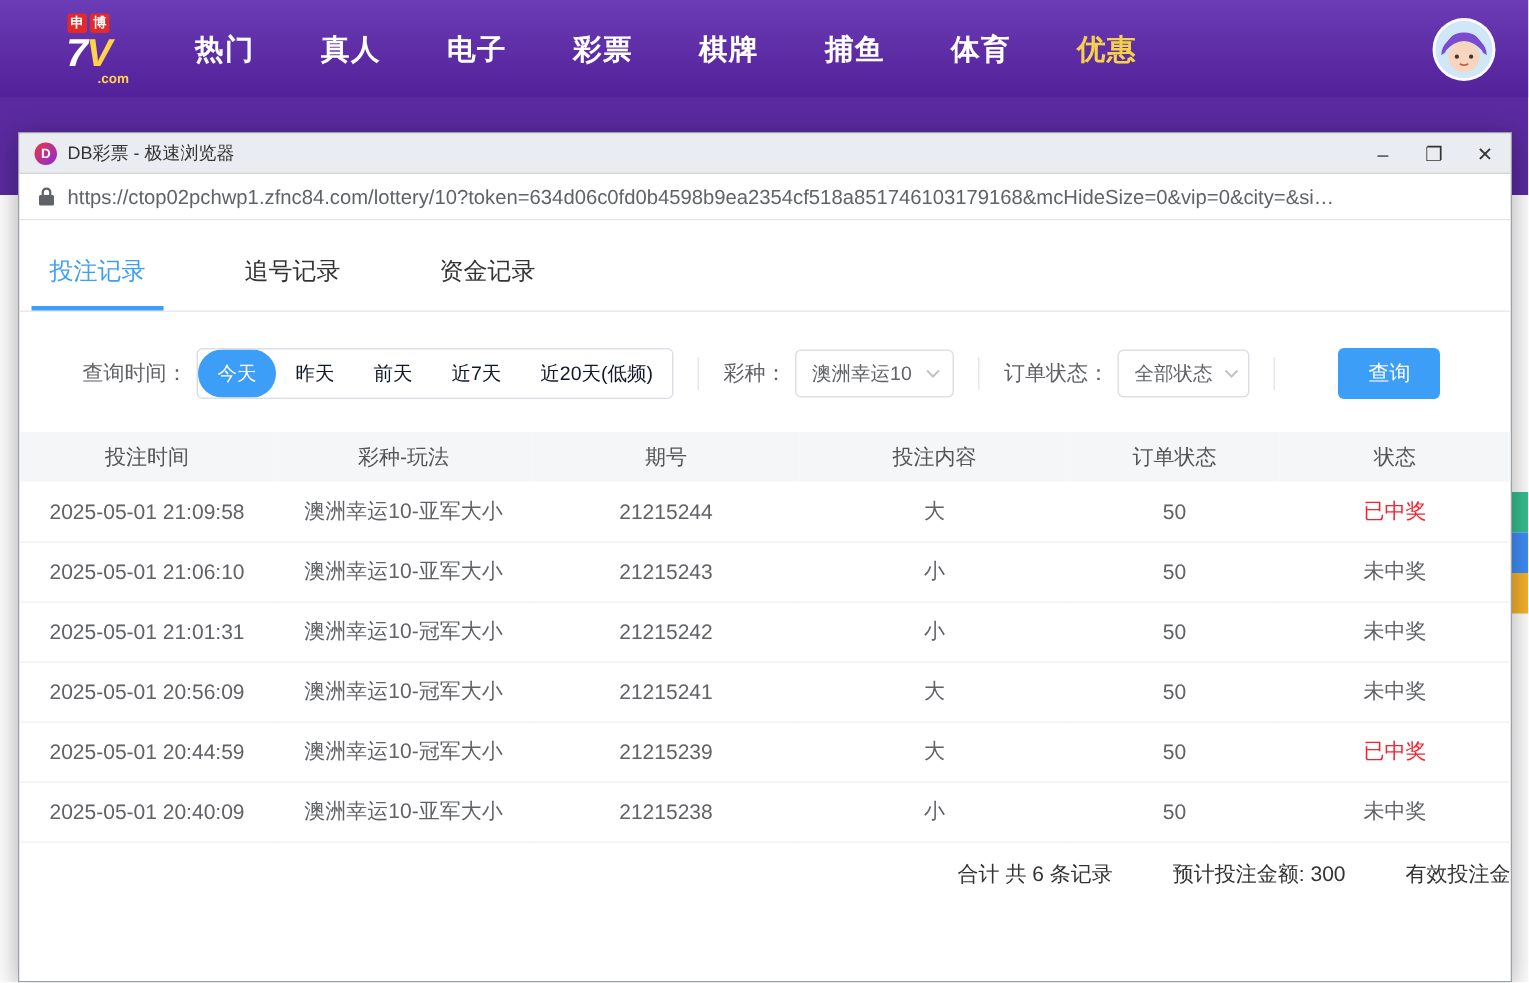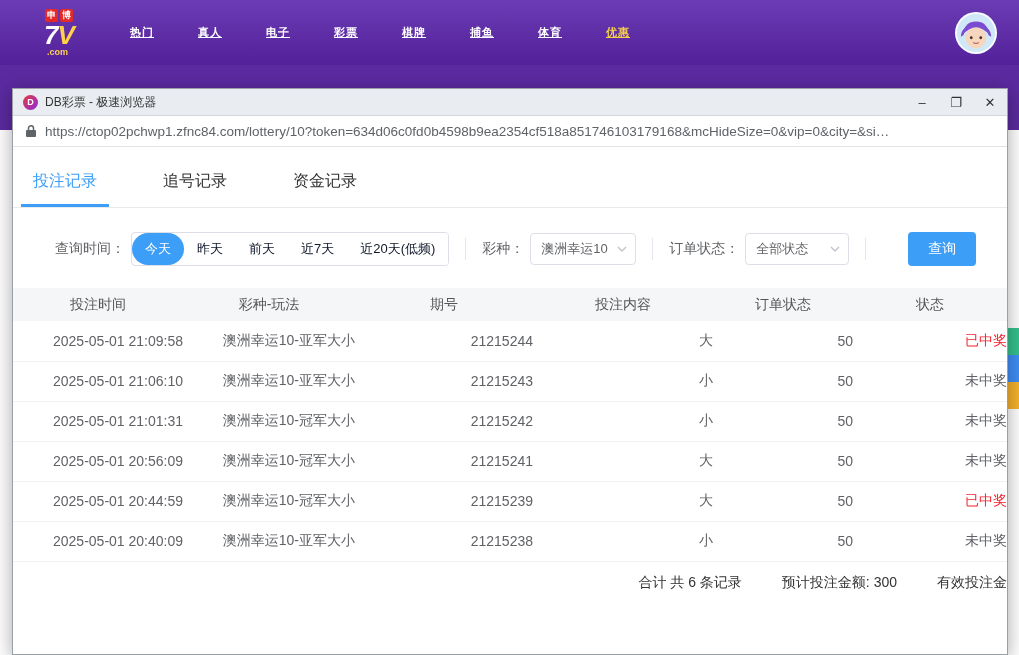--- a/index.html
+++ b/index.html
@@ -17,24 +17,24 @@
   
   .topbar { position:absolute; left:0; top:0; width:1019px; height:65px;
             background:linear-gradient(180deg,#6b3cb5 0%,#53219a 100%);
             display:flex; align-items:center; z-index:5; }
   .logo { display:flex; flex-direction:column; align-items:center; margin-left:28px; width:62px; cursor:pointer; }
   .logo-badges { display:flex; gap:2px; }
   .logo-badges span { background:#e22a2a; color:#fff; font-size:9px; font-weight:bold;
                       width:13px; height:13px; line-height:13px; text-align:center; border-radius:2px; }
   .logo-main { font-size:26px; font-weight:bold; font-style:italic; color:#fff; line-height:26px; letter-spacing:-1px; }
   .logo-main .v { color:#ffd24a; }
-  .logo-com { font-size:9px; color:#ffd24a; font-weight:bold; line-height:8px; align-self:flex-end; margin-right:22px; }
+  .logo-com { font-size:9px; color:#ffd24a; font-weight:bold; line-height:8px; align-self:flex-end; margin-right:4px; }
   .nav { display:flex; margin-left:18px; }
-  .nav-item { color:#fff; font-size:11px; font-weight:bold; padding:0 22px; height:65px;
-              display:flex; align-items:center; cursor:pointer; letter-spacing:1px;text-decoration:underline; }
+  .nav-item { color:#fff; font-size:19px; font-weight:bold; padding:0 22px; height:65px;
+              display:flex; align-items:center; cursor:pointer; letter-spacing:1px; }
   .nav-item.active { color:#f6d14a; }
   .avatar-wrap { margin-left:auto; margin-right:22px; width:42px; height:42px; border-radius:50%;
                  border:2px solid rgba(255,255,255,.85); overflow:hidden; cursor:pointer; background:#cfe7f7; }
 
   
   .bwindow { position:absolute; left:12px; top:88px; width:996px; height:567px;
              background:#fff; border:1px solid #9aa0a6; box-shadow:0 4px 18px rgba(0,0,0,.35);
              display:flex; flex-direction:column; z-index:10; }
   .titlebar { height:27px; background:#e9edf1; display:flex; align-items:center;
               padding-left:10px; border-bottom:1px solid #d4d8db; }
@@ -61,30 +61,30 @@
   .time-group { display:flex; border:1px solid #dcdfe6; border-radius:4px; overflow:hidden; margin-left:6px; }
   .time-opt { font-size:13px; color:#0f172a; padding:0 13px; height:32px; line-height:32px;
               background:#fff; cursor:pointer; white-space:nowrap; }
   .time-opt.active { background:#3d9ef7; color:#fff; border-radius:16px; }
   .vsep { width:1px; height:22px; background:#e4e7ed; margin:0 16px; }
   .select-box { display:flex; align-items:center; justify-content:space-between; border:1px solid #dcdfe6;
                 border-radius:4px; height:32px; padding:0 8px 0 10px; margin-left:6px; cursor:pointer; background:#fff; }
   .select-box .sel-val { font-size:13px; color:#606266; white-space:nowrap; }
   .chev { width:10px; height:10px; margin-left:8px; flex:0 0 auto; }
   .sel-lottery { width:106px; }
-  .sel-status { width:104px; }
+  .sel-status { width:88px; }
   .query-btn { margin-left:26px; width:68px; height:34px; background:#3d9ef7; color:#fff; border:none;
                border-radius:4px; font-size:14px; cursor:pointer; font-family:inherit; }
 
   .bet-table { width:100%; border-collapse:collapse; table-layout:fixed; margin-top:22px; }
   .bet-table col.c1{width:170px;} .bet-table col.c2{width:172px;} .bet-table col.c3{width:178px;}
   .bet-table col.c4{width:180px;} .bet-table col.c5{width:140px;} .bet-table col.c6{width:154px;}
   .bet-table thead th { background:#f5f6f8; font-size:14px; font-weight:normal; color:#555;
                         height:33px; text-align:center; }
-  .bet-table tbody td { font-size:14px; color:#606266; height:40px; text-align:right;
+  .bet-table tbody td { font-size:14px; color:#606266; height:40px; text-align:center;
                         border-bottom:1px solid #f1f2f4; white-space:nowrap; overflow:hidden; }
   .bet-table tbody td.won { color:#f5222d; }
 
   .summary { display:flex; justify-content:flex-end; align-items:center; height:42px;
              font-size:14px; color:#333; white-space:nowrap; overflow:hidden; }
   .summary span { margin-left:40px; }
 </style>
 </head>
 <body>
 

